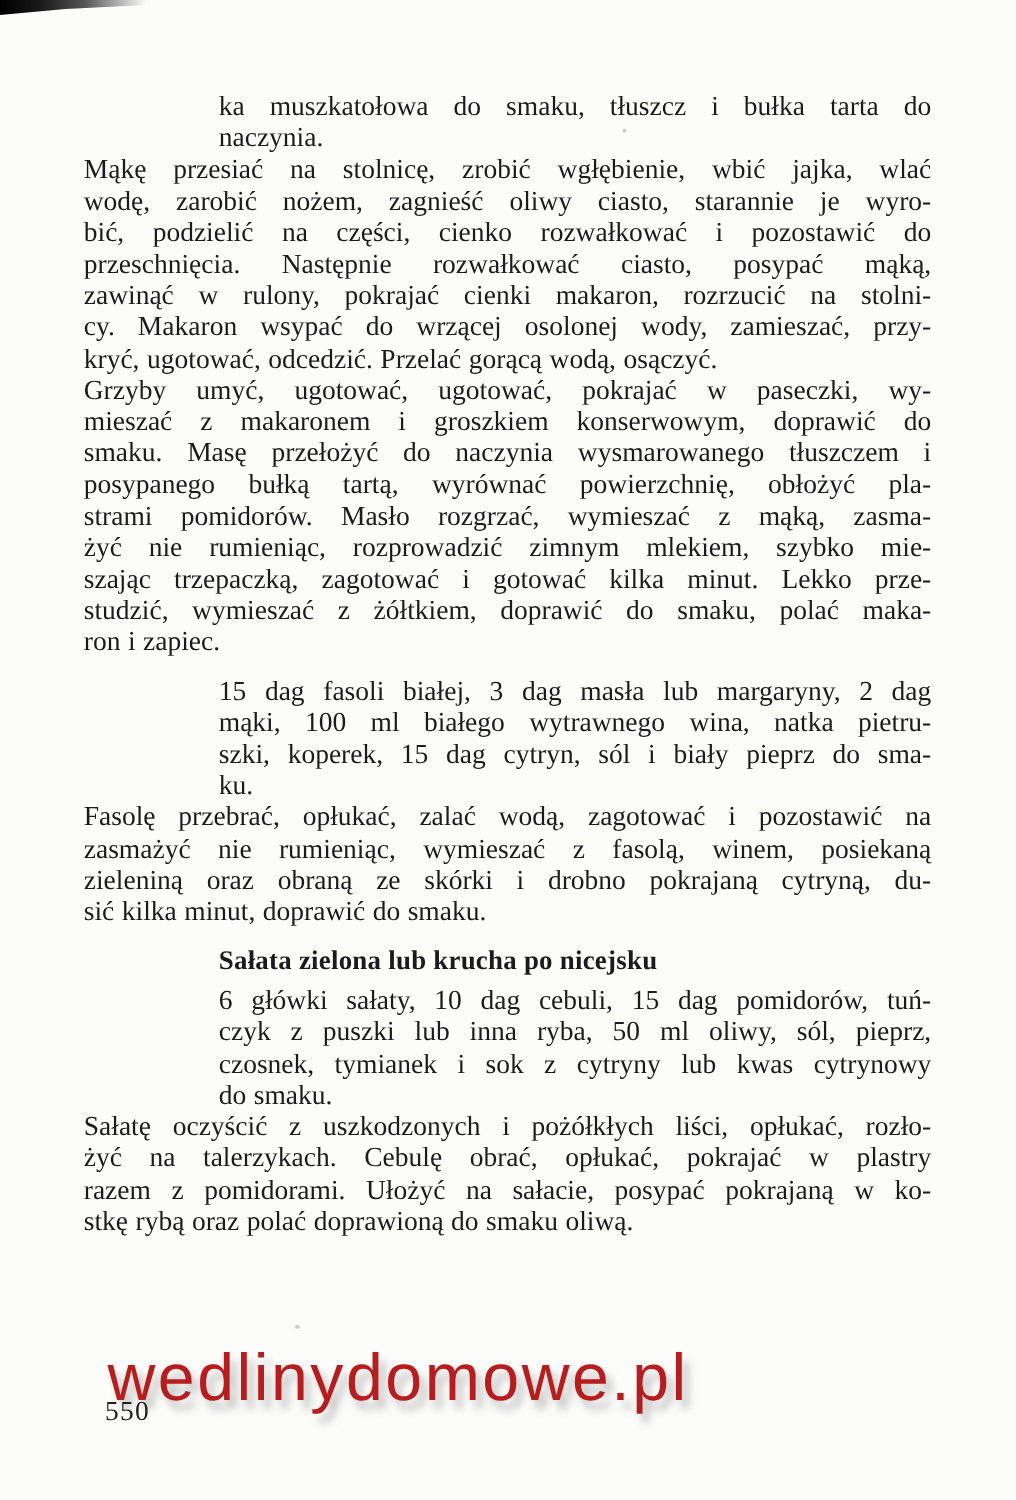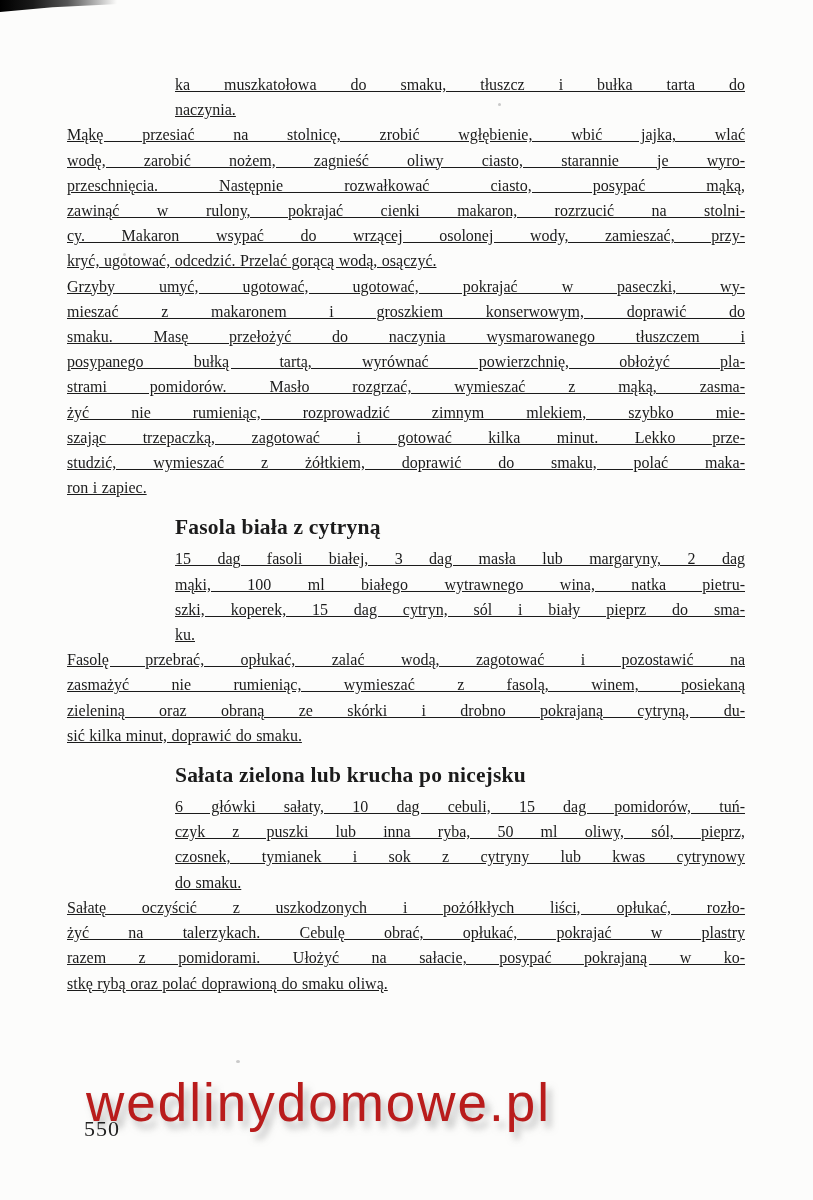--- a/index.html
+++ b/index.html
@@ -35,26 +35,25 @@
 
   .text-flow {
     position: absolute;
     top: 72px;
     left: 67px;
     width: 678px;
   }
   .block { margin: 0; }
   .indent { padding-left: 108px; }
   .line {
-    font-size: 16px;
+    font-size: 22px;
     line-height: 25.2px;
     text-align: justify;
     text-align-last: justify;
     word-spacing: 0.5px;
-    text-decoration: underline;
   }
   .line.last {
     text-align: right;
     text-align-last: left;
   }
   .recipe { margin-top: 14px; }
   .recipe-title {
     font-size: 21.5px;
     line-height: 26px;
     font-weight: bold;
@@ -95,38 +94,38 @@
   <div class="speck s3"></div>
 
   <main class="text-flow" id="text-flow">
       <div class="block indent">
         <div class="line">ka muszkatołowa do smaku, tłuszcz i bułka tarta do</div>
         <div class="line last">naczynia.</div>
       </div>
       <div class="block">
         <div class="line">Mąkę przesiać na stolnicę, zrobić wgłębienie, wbić jajka, wlać</div>
         <div class="line">wodę, zarobić nożem, zagnieść oliwy ciasto, starannie je wyro-</div>
+        <div class="line">bić, podzielić na części, cienko rozwałkować i pozostawić do</div>
         <div class="line">przeschnięcia. Następnie rozwałkować ciasto, posypać mąką,</div>
         <div class="line">zawinąć w rulony, pokrajać cienki makaron, rozrzucić na stolni-</div>
         <div class="line">cy. Makaron wsypać do wrzącej osolonej wody, zamieszać, przy-</div>
         <div class="line last">kryć, ugotować, odcedzić. Przelać gorącą wodą, osączyć.</div>
       </div>
       <div class="block">
         <div class="line">Grzyby umyć, ugotować, ugotować, pokrajać w paseczki, wy-</div>
         <div class="line">mieszać z makaronem i groszkiem konserwowym, doprawić do</div>
         <div class="line">smaku. Masę przełożyć do naczynia wysmarowanego tłuszczem i</div>
         <div class="line">posypanego bułką tartą, wyrównać powierzchnię, obłożyć pla-</div>
         <div class="line">strami pomidorów. Masło rozgrzać, wymieszać z mąką, zasma-</div>
         <div class="line">żyć nie rumieniąc, rozprowadzić zimnym mlekiem, szybko mie-</div>
         <div class="line">szając trzepaczką, zagotować i gotować kilka minut. Lekko prze-</div>
         <div class="line">studzić, wymieszać z żółtkiem, doprawić do smaku, polać maka-</div>
         <div class="line last">ron i zapiec.</div>
       </div>
       <div class="recipe">
-        <div class="recipe-title">Fasola biała z cytryną</div>
         <div class="block indent">
           <div class="line">15 dag fasoli białej, 3 dag masła lub margaryny, 2 dag</div>
           <div class="line">mąki, 100 ml białego wytrawnego wina, natka pietru-</div>
           <div class="line">szki, koperek, 15 dag cytryn, sól i biały pieprz do sma-</div>
           <div class="line last">ku.</div>
         </div>
         <div class="block">
           <div class="line">Fasolę przebrać, opłukać, zalać wodą, zagotować i pozostawić na</div>
           <div class="line">zasmażyć nie rumieniąc, wymieszać z fasolą, winem, posiekaną</div>
           <div class="line">zieleniną oraz obraną ze skórki i drobno pokrajaną cytryną, du-</div>

